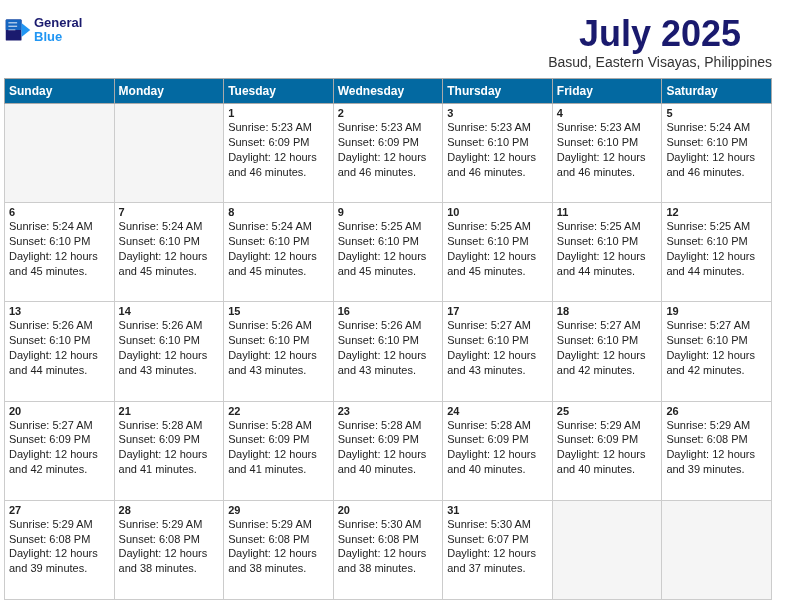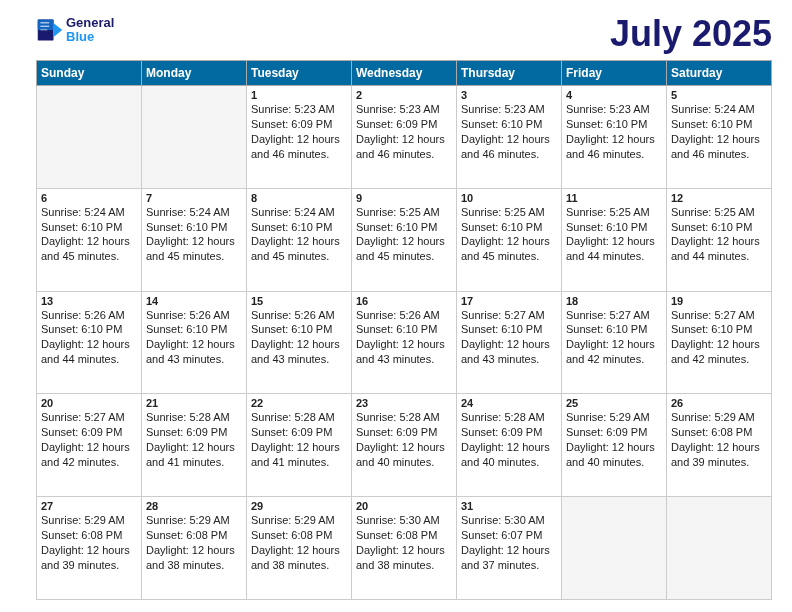--- a/index.html
+++ b/index.html
@@ -6,21 +6,21 @@
     body {
       width: 792px;
       height: 612px;
       font-family: Arial, Helvetica, sans-serif;
       background: #fff;
       overflow: hidden;
     }
     .page {
       width: 792px;
       height: 612px;
-      padding: 16px 20px 12px 36px;
+      padding: 16px 20px 12px 4px;
       display: flex;
       flex-direction: column;
     }
     .header {
       display: flex;
       justify-content: space-between;
       align-items: flex-start;
       margin-bottom: 8px;
     }
     .logo {
@@ -114,20 +114,21 @@
         <rect x="5" y="11" width="10" height="1.5" fill="white" opacity="0.7"></rect>
         <rect x="5" y="15" width="8" height="1.5" fill="white" opacity="0.5"></rect>
       </svg>
       <div class="logo-text">
         <span>General</span>
         <span>Blue</span>
       </div>
     </div>
     <div class="title-block">
       <div class="month-title">July 2025</div>
+      <div class="subtitle">Basud, Eastern Visayas, Philippines</div>
     </div>
   </div>
 
   <table class="calendar">
     <thead>
       <tr>
       <th>Sunday</th>
           <th>Monday</th>
           <th>Tuesday</th>
           <th>Wednesday</th>

